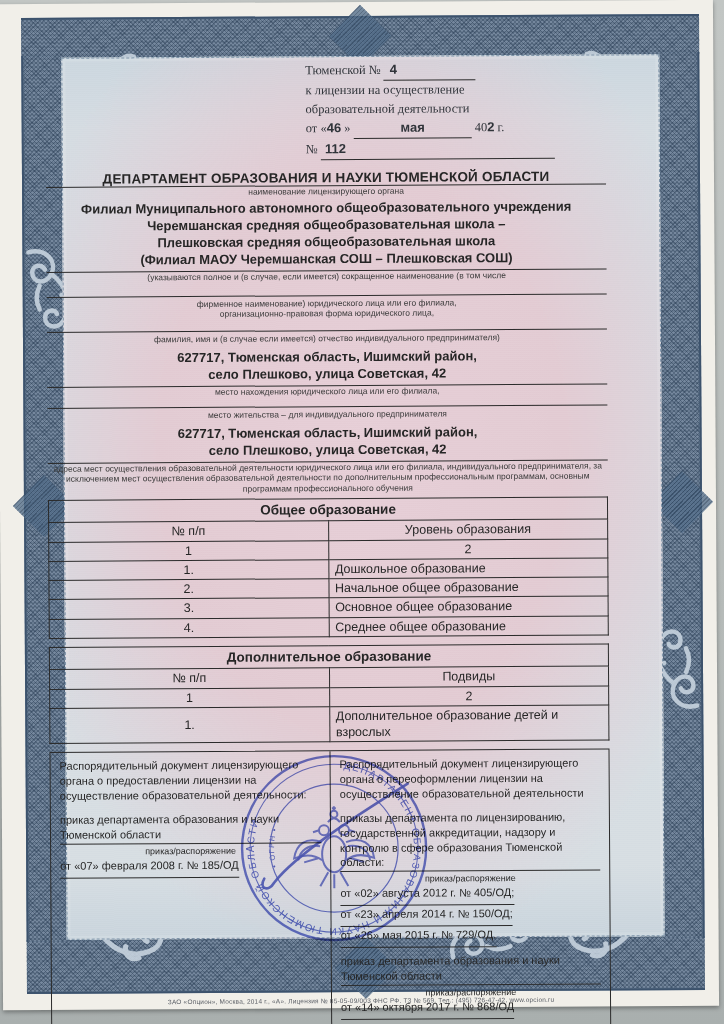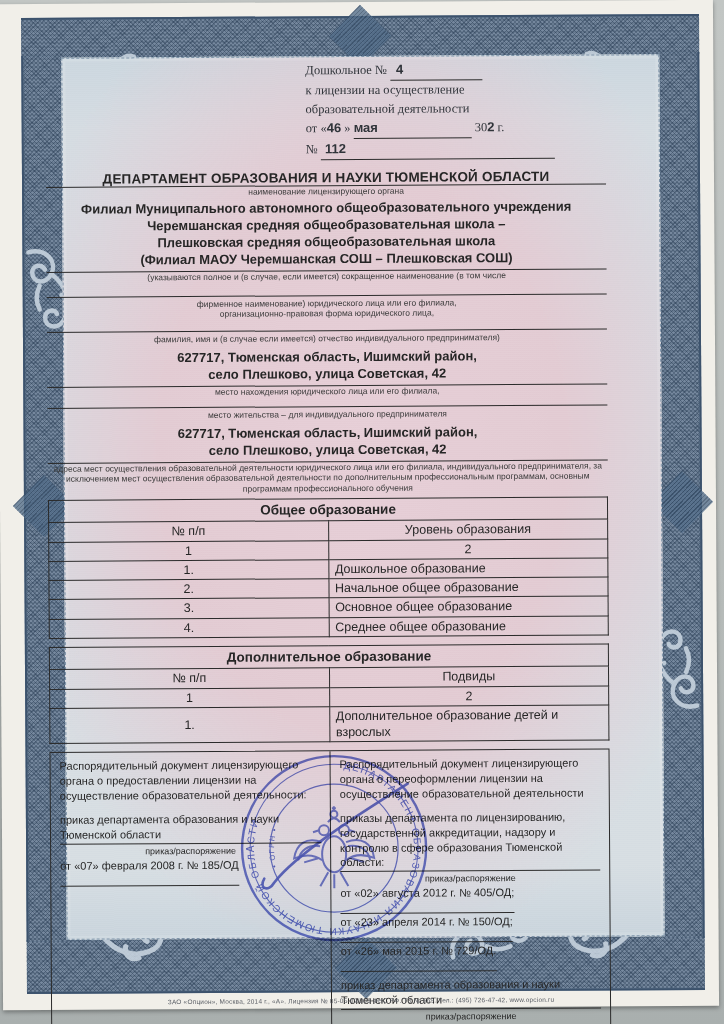--- a/index.html
+++ b/index.html
@@ -70,21 +70,21 @@
   th.title{font-size:13.5px;font-weight:bold;padding:2px 4px;}
   .colnum{width:102px;text-align:center;}
   .t-center{text-align:center;}
   
   .orders{display:flex;border:1px solid #2b2b2b;margin-top:8px;font-size:11px;line-height:1.35;}
   .ocol{width:50%;padding:6px 9px 10px 9px;box-sizing:border-box;}
   .ocol+.ocol{border-left:1px solid #2b2b2b;}
   .ointro{margin-bottom:9px;}
   .oissuer{border-bottom:1px solid #2b2b2b;padding-bottom:1px;}
   .ocap{font-size:9px;text-align:center;margin:1px 0 0 0;}
-  .oitem{border-bottom:1px solid #2b2b2b;display:inline-block;padding-bottom:12px;}
+  .oitem{border-bottom:1px solid #2b2b2b;display:inline-block;padding-bottom:4px;}
   .oitems{margin-top:1px;}
   
   .stamp{position:absolute;left:234px;top:748px;width:196px;height:196px;z-index:5;
          opacity:.85;mix-blend-mode:multiply;}
   
   .imprint{
     position:absolute;left:0;right:0;bottom:4px;text-align:center;
     font-size:6.5px;color:#5b5f66;letter-spacing:.2px;
   }
 </style>
@@ -141,30 +141,30 @@
 
     <div class="sheet">
       <div class="texture"></div>
     </div>
   </div>
 
   <div class="content">
 
     <div class="appendix serif">
       <div>
-        <span>Дошкольное №</span>
+        <span>Тюменской №</span>
         <span class="fillline" style="width:86px;text-align:left;padding-left:6px;"><span class="val">4</span></span>
       </div>
       <div>к лицензии на осуществление</div>
       <div>образовательной деятельности</div>
       <div>
         <span>от «</span><span class="val">46</span>
         <span>»</span>
-        <span class="fillline" style="width:118px;text-align:left;"><span class="val">мая</span></span>
-        <span>30</span><span class="val">2</span>
+        <span class="fillline" style="width:118px;text-align:center;"><span class="val">мая</span></span>
+        <span>40</span><span class="val">2</span>
         <span>г.</span>
       </div>
       <div>
         <span>№</span>
         <span class="fillline" style="width:230px;text-align:left;padding-left:4px;"><span class="val">112</span></span>
       </div>
     </div>
 
     <div class="authority b center rule">ДЕПАРТАМЕНТ ОБРАЗОВАНИЯ И НАУКИ ТЮМЕНСКОЙ ОБЛАСТИ</div>
     <div class="cap">наименование лицензирующего органа</div>

